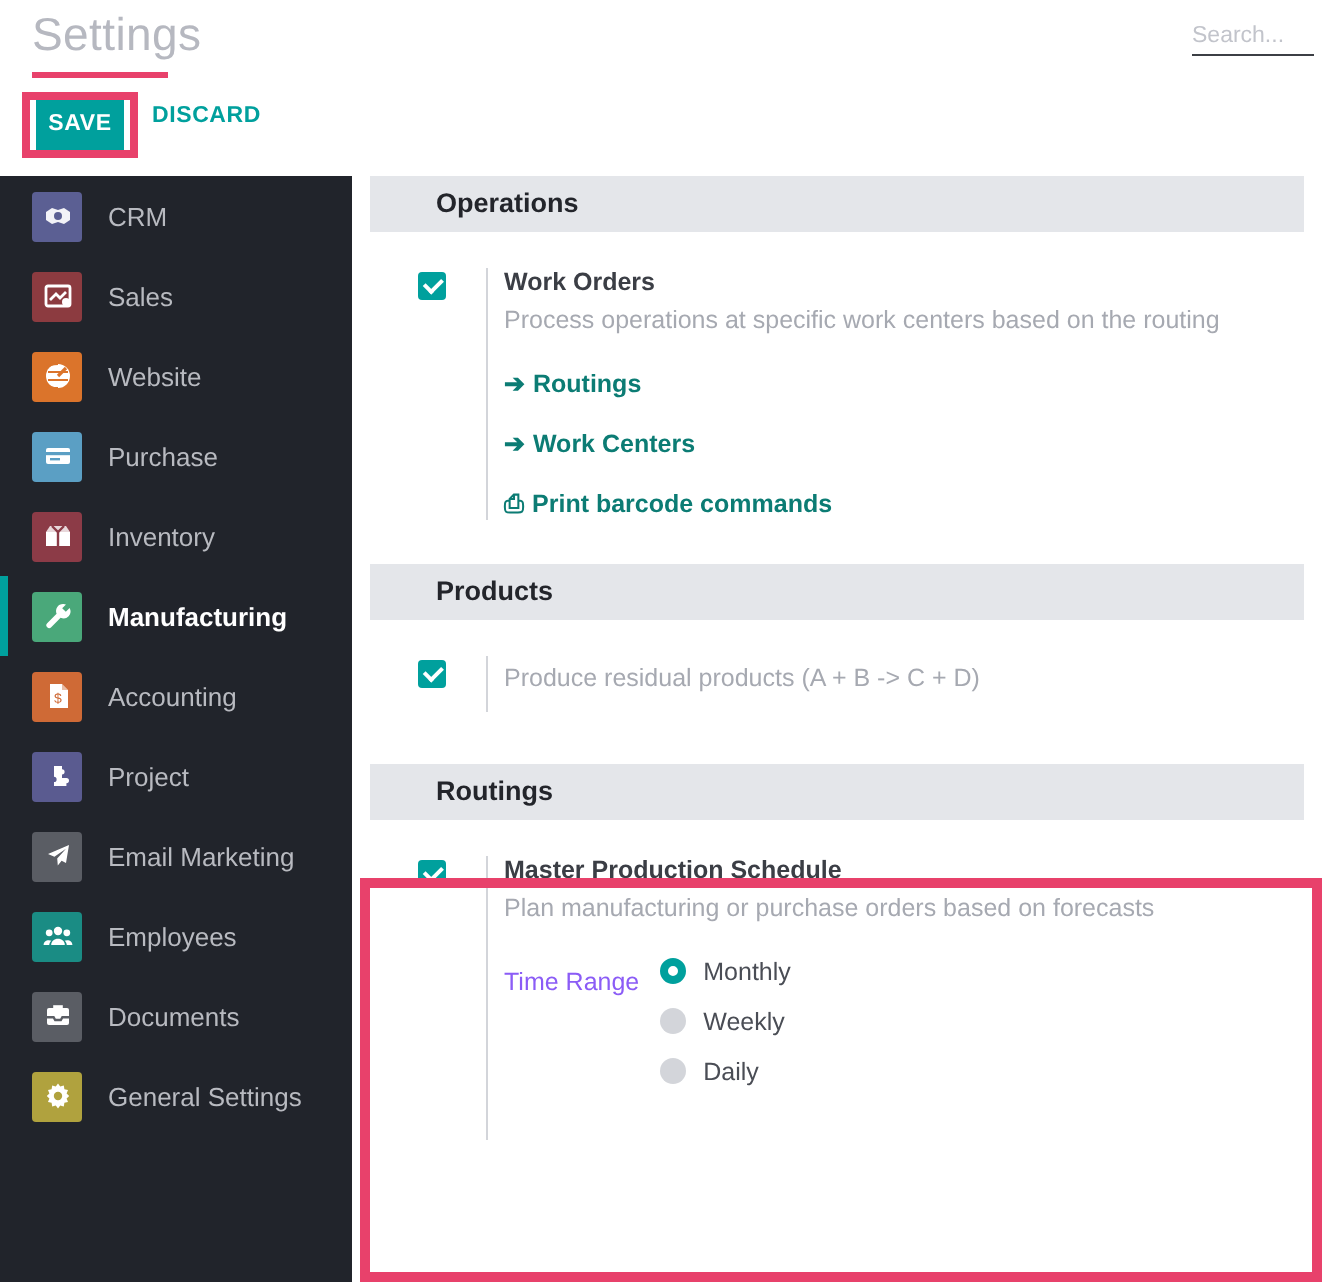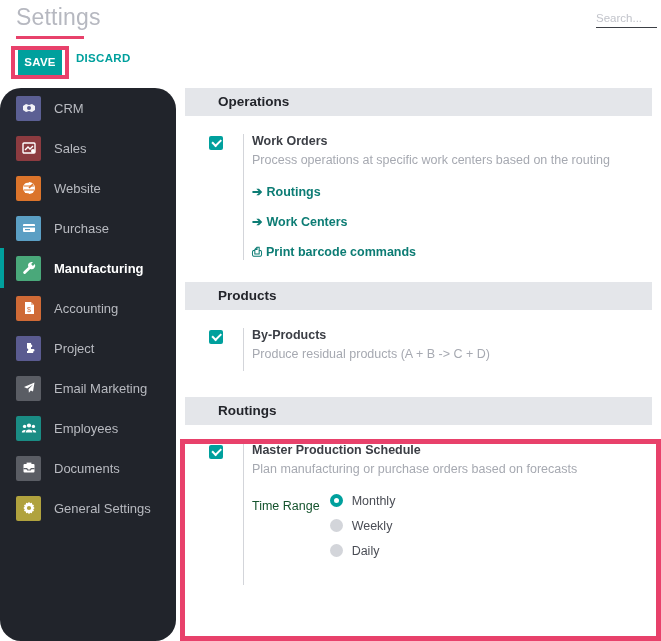--- a/index.html
+++ b/index.html
@@ -103,21 +103,20 @@
   }
 
   
   #sidebar {
     position: absolute;
     left: 0;
     top: 88px;
     width: 176px;
     height: 553px;
     background: #21242b;
-    border-radius: 21px;
   }
   .side-item {
     position: relative;
     height: 40px;
     display: flex;
     align-items: center;
     padding-left: 16px;
     box-sizing: border-box;
     cursor: pointer;
   }
@@ -232,21 +231,21 @@
   .inner-link .gl { margin-right: 4px; display: inline-block; }
 
   
   .time-range {
     margin-top: 16px;
     display: flex;
     align-items: flex-start;
   }
   .tr-label {
     font-size: 12.5px;
-    color: #14532d;
+    color: #8b5cf6;
     line-height: 25px;
     flex: 0 0 auto;
   }
   .tr-options { margin-left: 10px; }
   .radio-row {
     display: flex;
     height: 25px;
     cursor: pointer;
   }
   .rad {
@@ -336,20 +335,31 @@
     <span class="side-icon" style="background:#5b9fc4">
       <svg width="16" height="16" viewBox="0 0 16 16">
           <rect x="2" y="4" width="12" height="8" rx="1" fill="#ffffff"></rect>
           <rect x="2" y="6" width="12" height="1.6" fill="#5b9fc4"></rect>
           <rect x="4" y="9" width="5" height="1.2" fill="#5b9fc4"></rect>
         </svg>
     </span>
     <span class="side-label">Purchase</span>
   </div>
 
+  <div class="side-item">
+    <span class="side-icon" style="background:#8c3b47">
+      <svg width="16" height="16" viewBox="0 0 16 16">
+          <path d="M2 6h12v7H2z" fill="#ffffff"></path>
+          <path d="M2 6l2-3h8l2 3z" fill="#ffffff" opacity=".8"></path>
+          <path d="M8 6v7" stroke="#8c3b47" stroke-width="1.2"></path>
+          <path d="M5 3l3 3 3-3" fill="none" stroke="#8c3b47" stroke-width="1.2"></path>
+        </svg>
+    </span>
+    <span class="side-label">Inventory</span>
+  </div>
 
   <div class="side-item active">
     <span class="side-icon" style="background:#4aa87a">
       <svg width="16" height="16" viewBox="0 0 16 16">
           <path d="M10.5 2a3.5 3.5 0 0 0-3.2 4.9L2.6 11.6a1.4 1.4 0 0 0 2 2l4.7-4.7A3.5 3.5 0 0 0 13.8 4l-1.9 1.9-1.8-1.8L12 2.2A3.5 3.5 0 0 0 10.5 2z" fill="#ffffff"></path>
         </svg>
     </span>
     <span class="side-label">Manufacturing</span>
   </div>
 
@@ -441,21 +451,20 @@
         </div>
       </div>
     </div>
   </div>
 
   <div class="section" style="margin-top:22px">
     <div class="section-head">Products</div>
     <div class="setting-row">
       <div class="chk"></div>
       <div class="setting-body" style="padding-bottom:8px">
-        <div class="setting-title">By-Products</div>
         <div class="setting-desc">Produce residual products (A + B -&gt; C + D)</div>
       </div>
     </div>
   </div>
 
   <div class="section" style="margin-top:26px">
     <div class="section-head">Routings</div>
     <div class="setting-row">
       <div class="chk"></div>
       <div class="setting-body" style="padding-bottom:16px">

